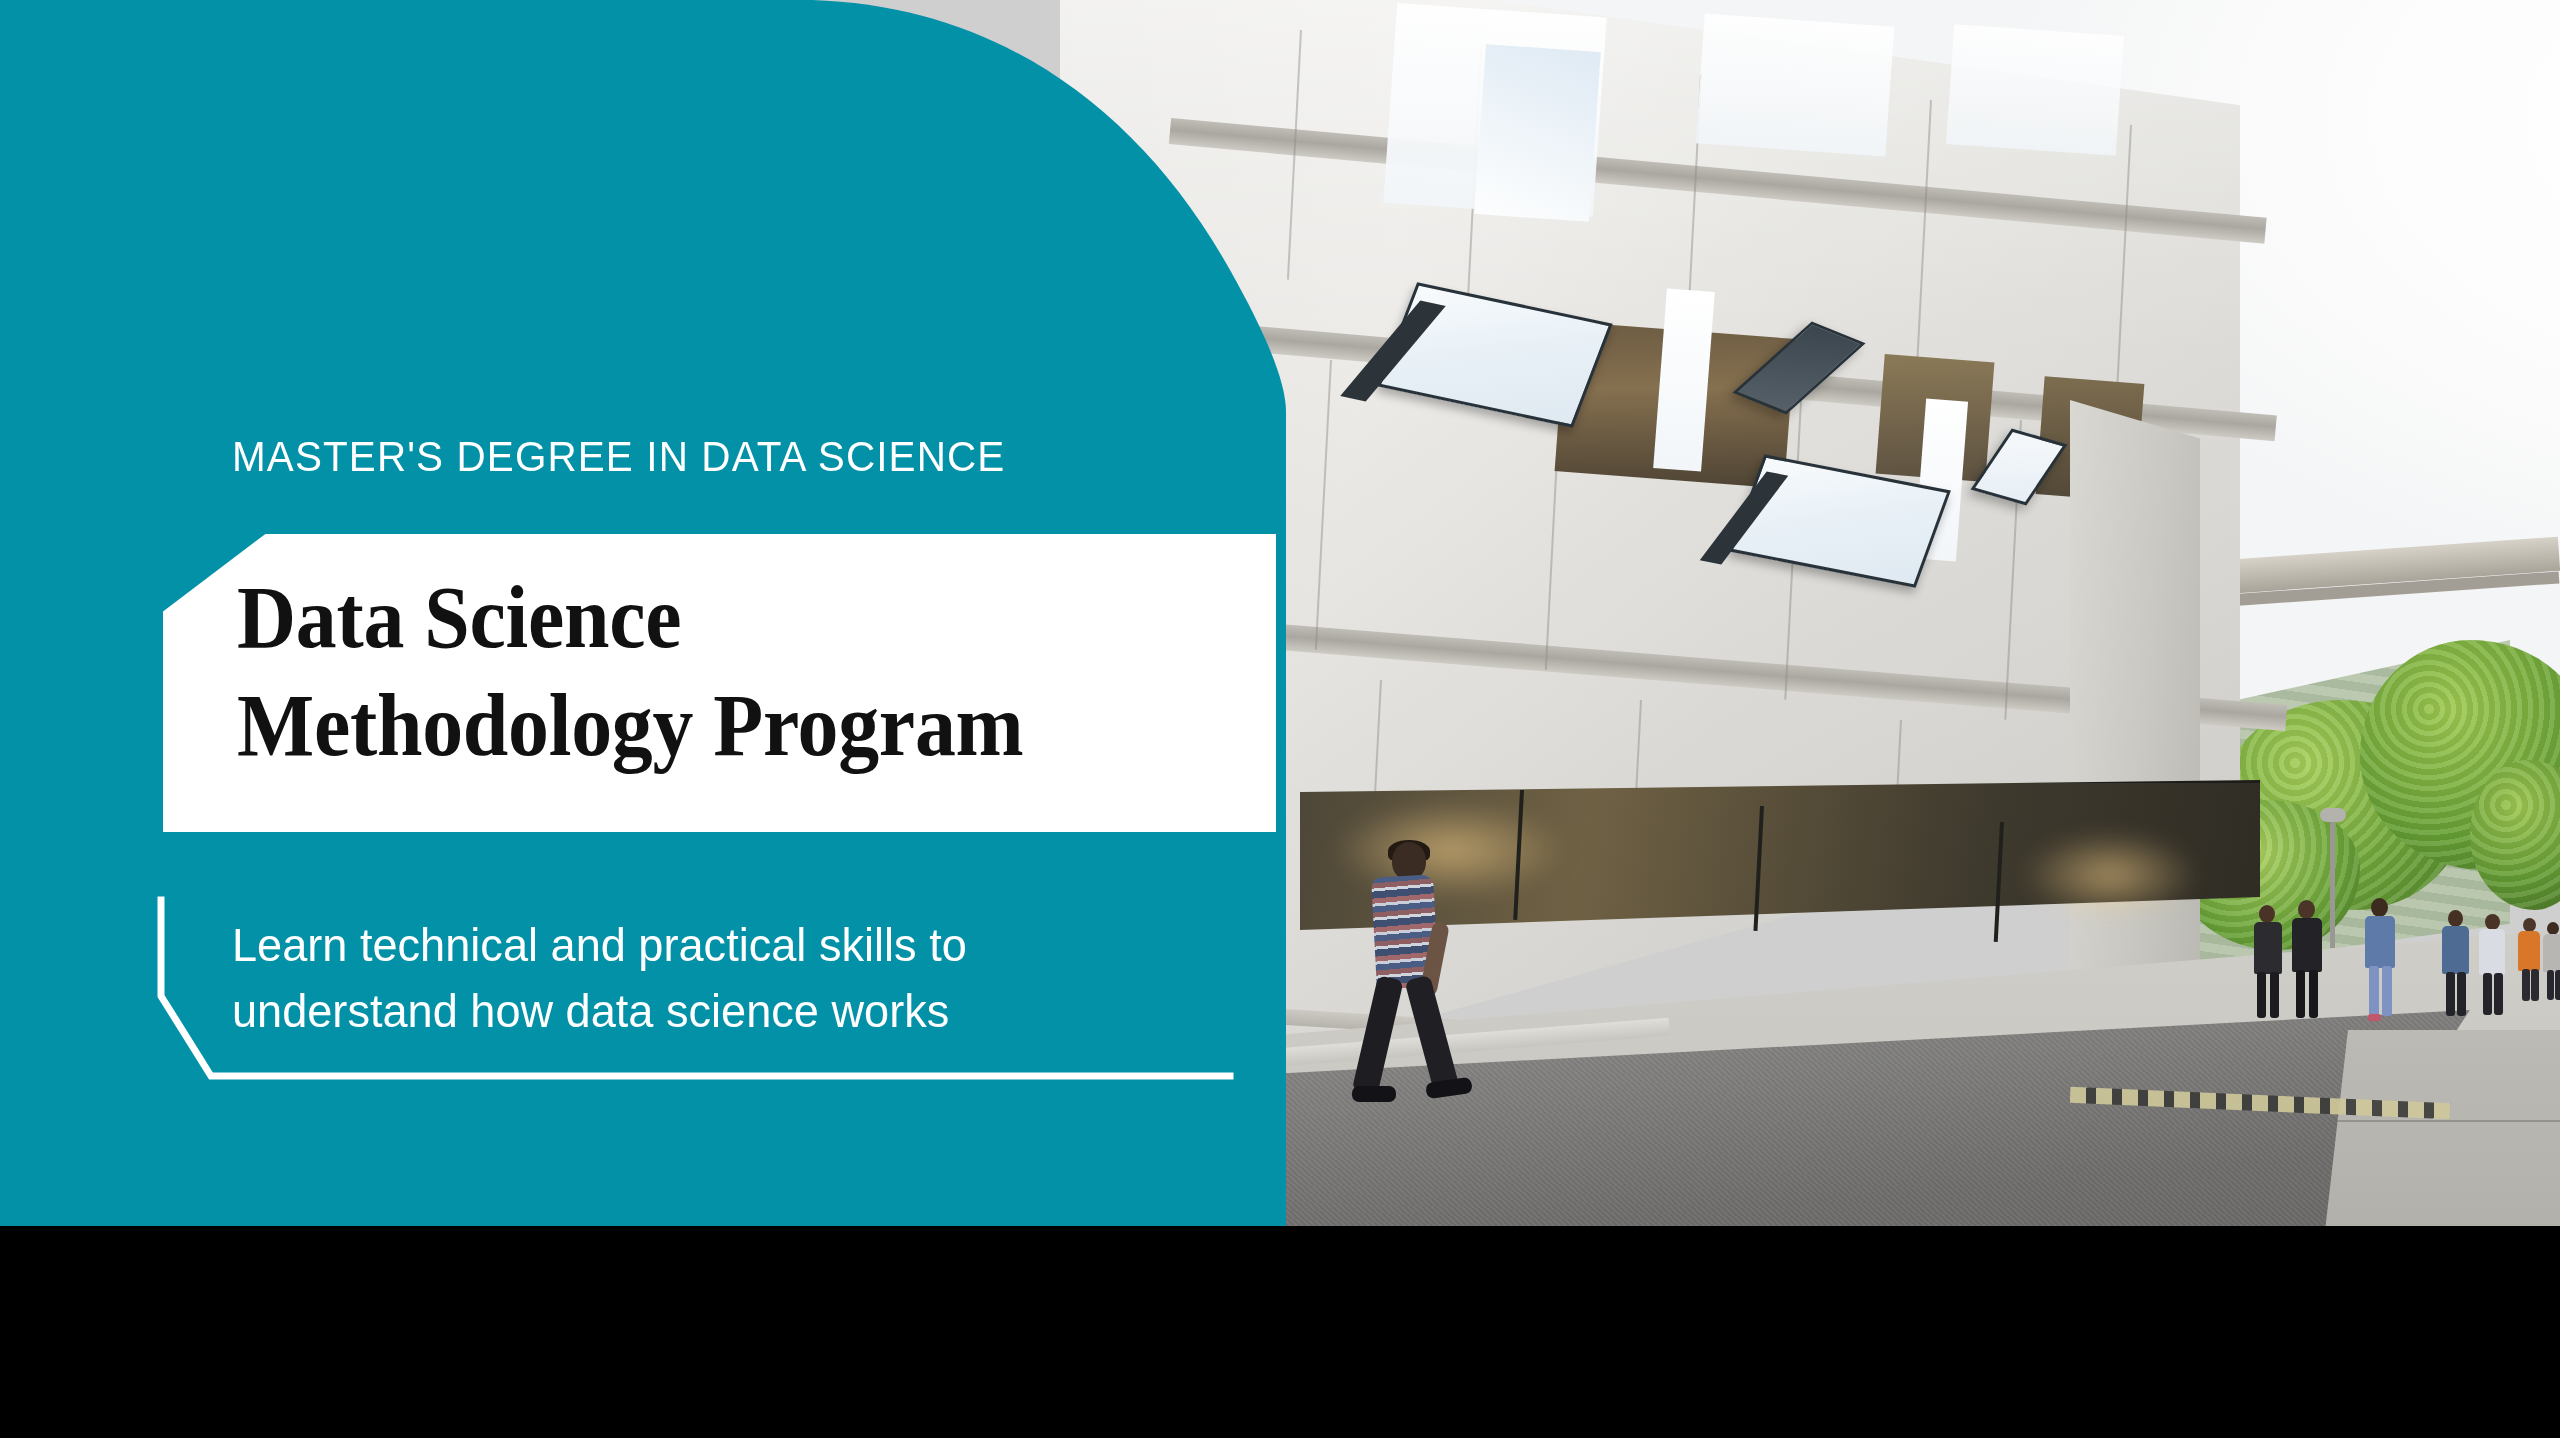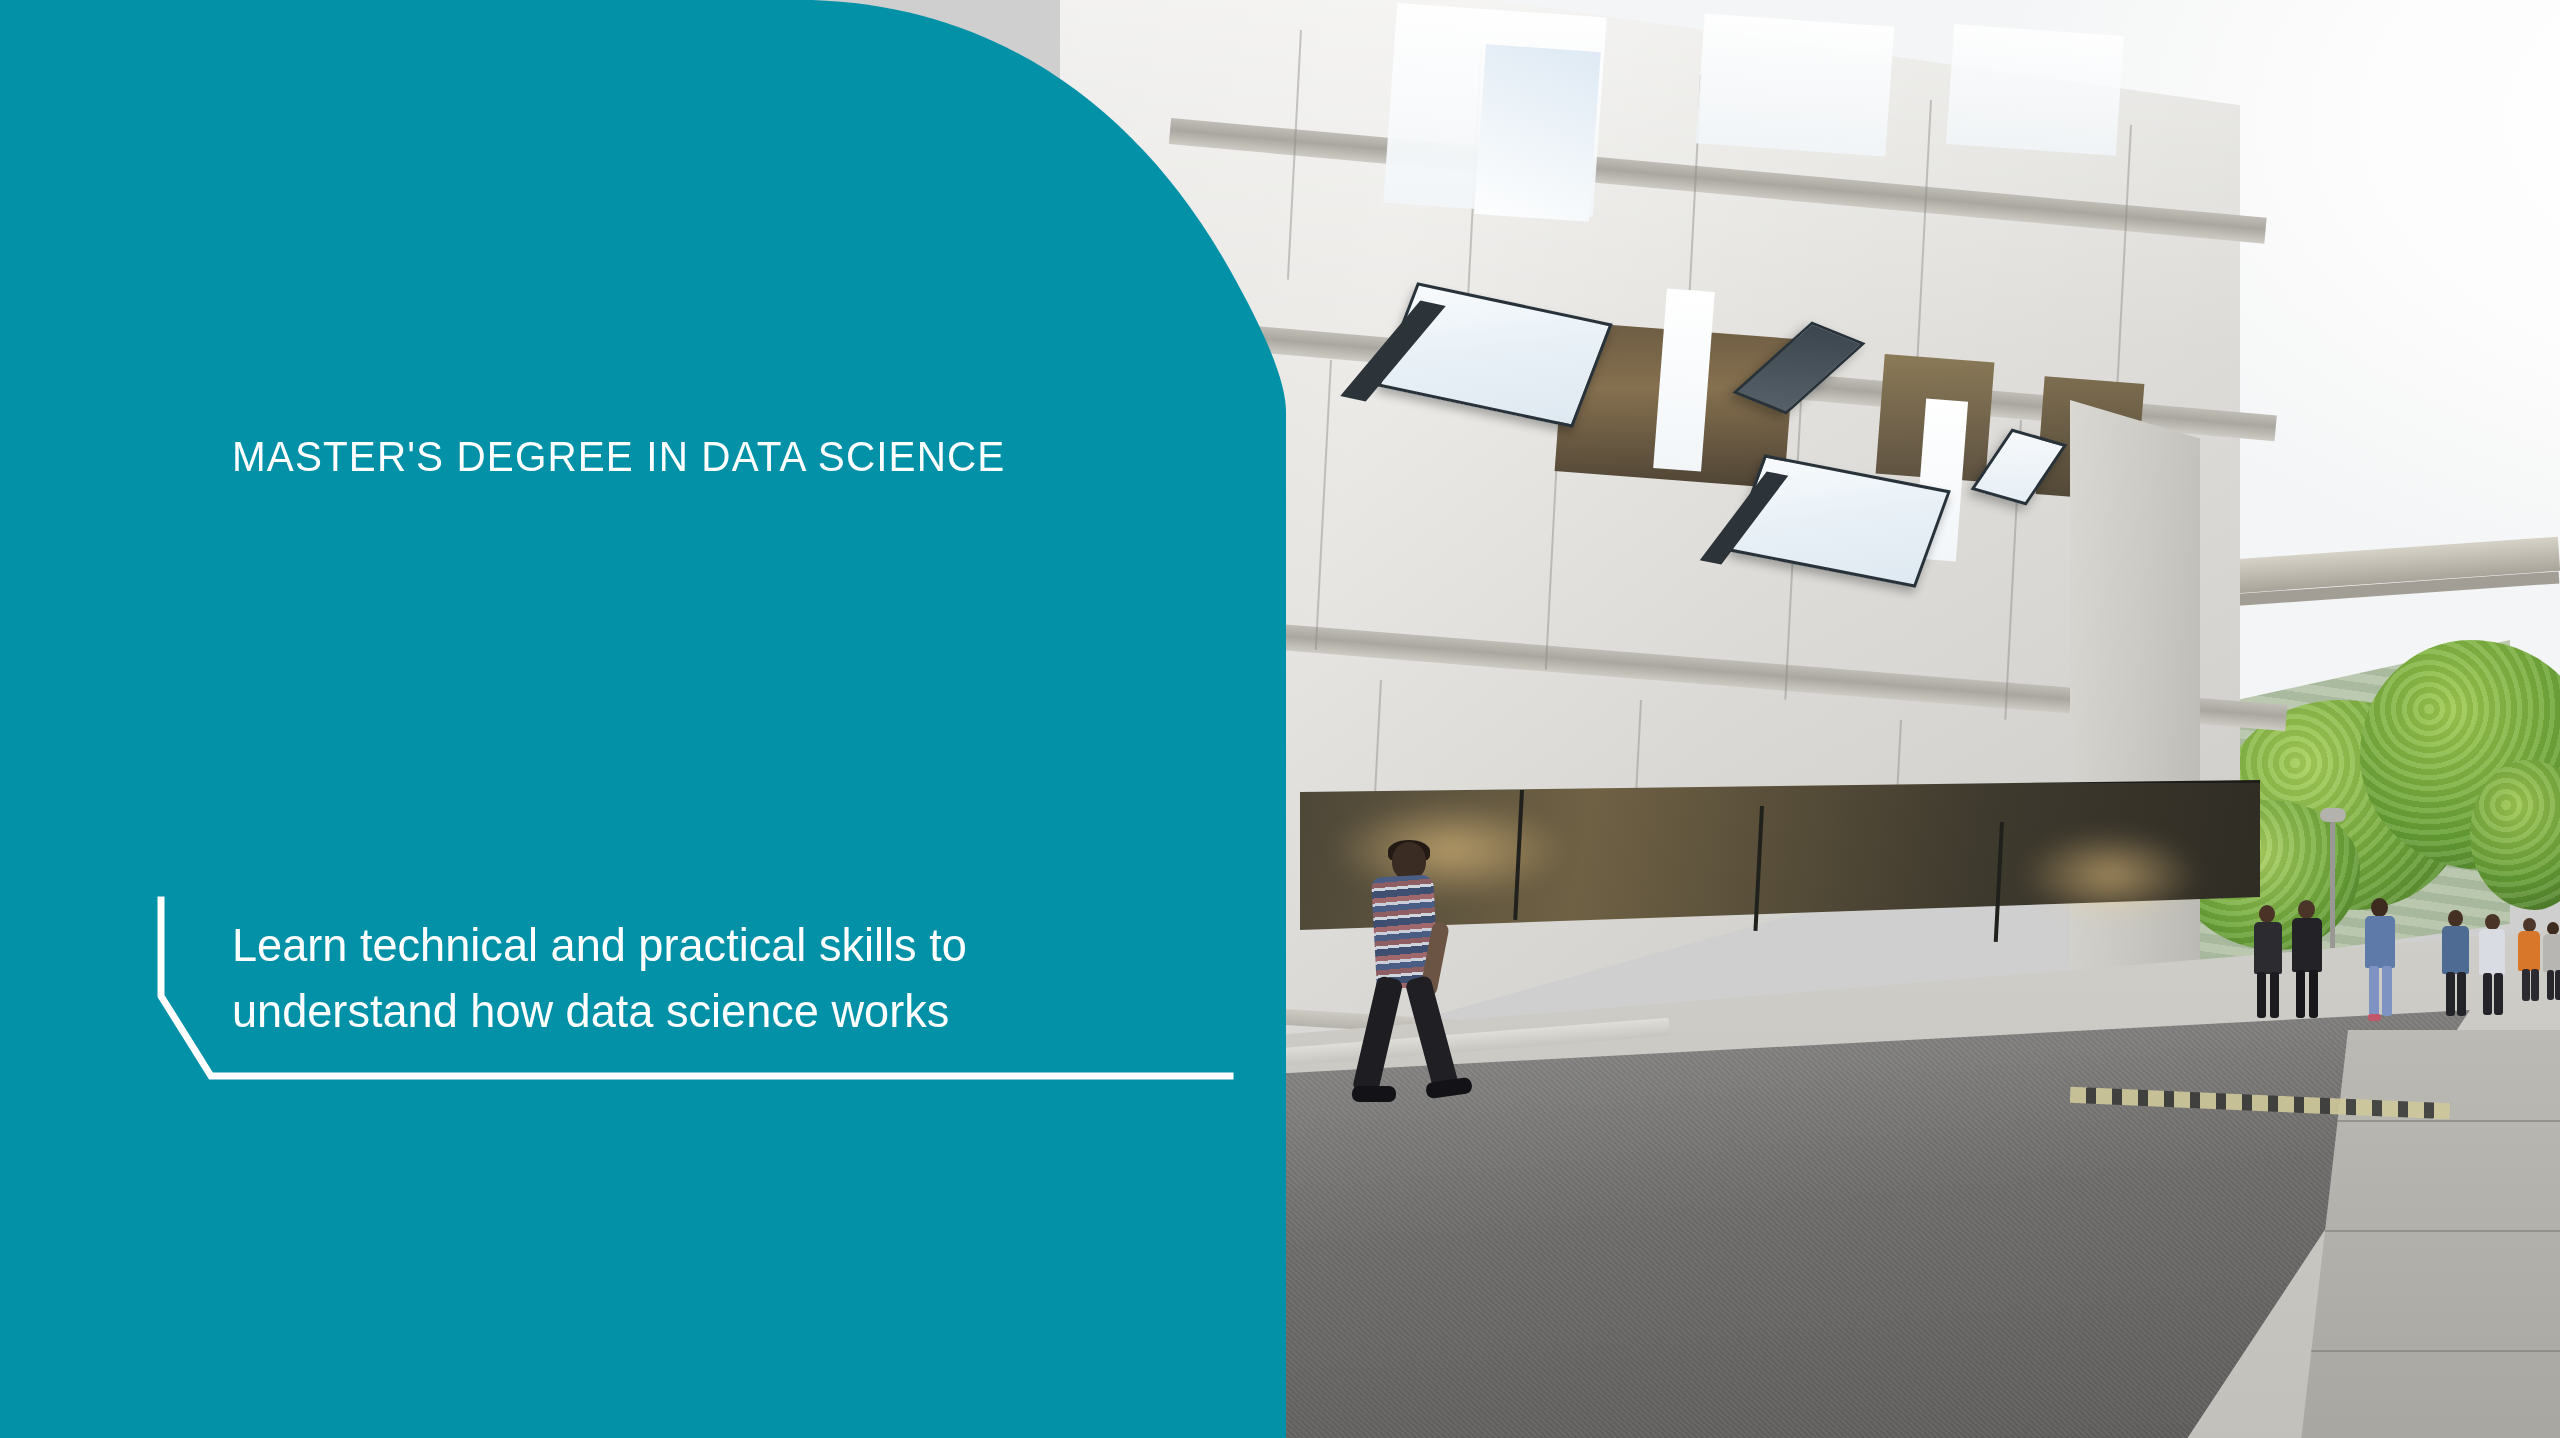--- a/index.html
+++ b/index.html
@@ -1,18 +1,18 @@
 <!DOCTYPE html>
 <html><head>
 <meta charset="utf-8">
 <style>
   html,body{margin:0;padding:0;background:#000;}
   *{box-sizing:border-box;}
   #stage{
-    position:relative;width:2560px;height:1438px;overflow:hidden;
+    position:relative;width:2560px;height:1226px;overflow:hidden;
     font-family:"Liberation Sans",sans-serif;background:#cfcfcf;
   }
 
   
   .photo{position:absolute;inset:0;overflow:hidden;}
 
   
   .sky{
     position:absolute;left:1180px;top:0;width:1380px;height:820px;
     background:
@@ -365,20 +365,26 @@
       <span class="w-shoeF"></span>
     </div>
 
     <div class="haze"></div>
   </div>
 
   <div class="teal-panel"></div>
 
   <div class="eyebrow">MASTER'S DEGREE IN DATA SCIENCE</div>
 
+  <div class="title-card">
+    <div class="tc-inner">
+      <div class="title-line">Data Science</div>
+      <div class="title-line">Methodology Program</div>
+    </div>
+  </div>
 
   <svg class="bracket" viewBox="0 0 1090 200" preserveAspectRatio="none">
     <path d="M6,8 L6,104 L56,184 L1075,184" fill="none" stroke="#ffffff" stroke-width="7" stroke-linecap="square" stroke-linejoin="miter"></path>
   </svg>
 
   <div class="subtitle">
     <span class="sl">Learn technical and practical skills to</span>
     <span class="sl">understand how data science works</span>
   </div>
 

